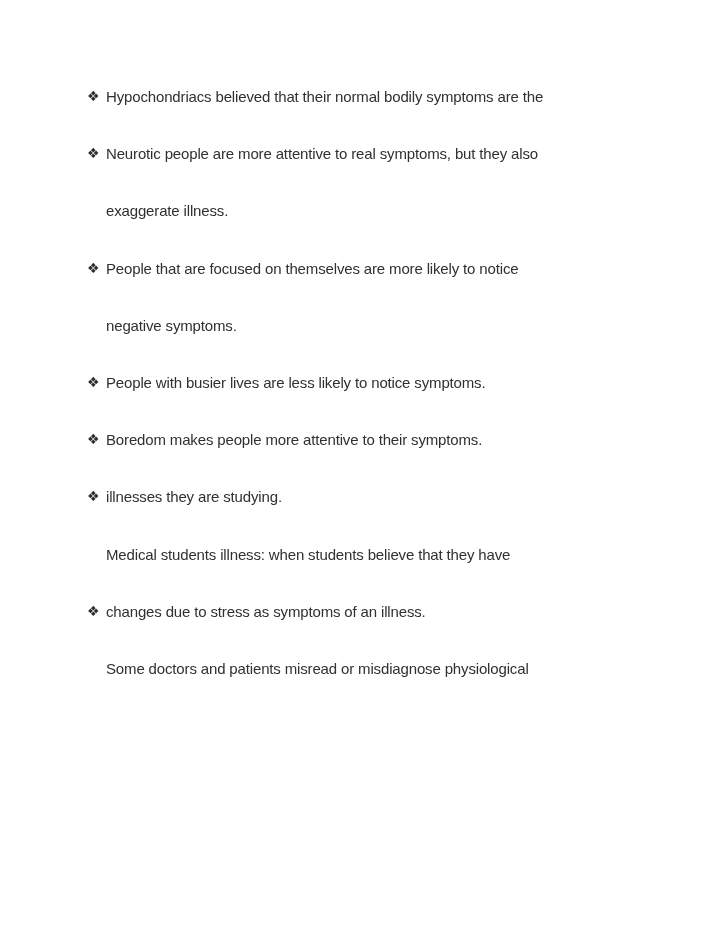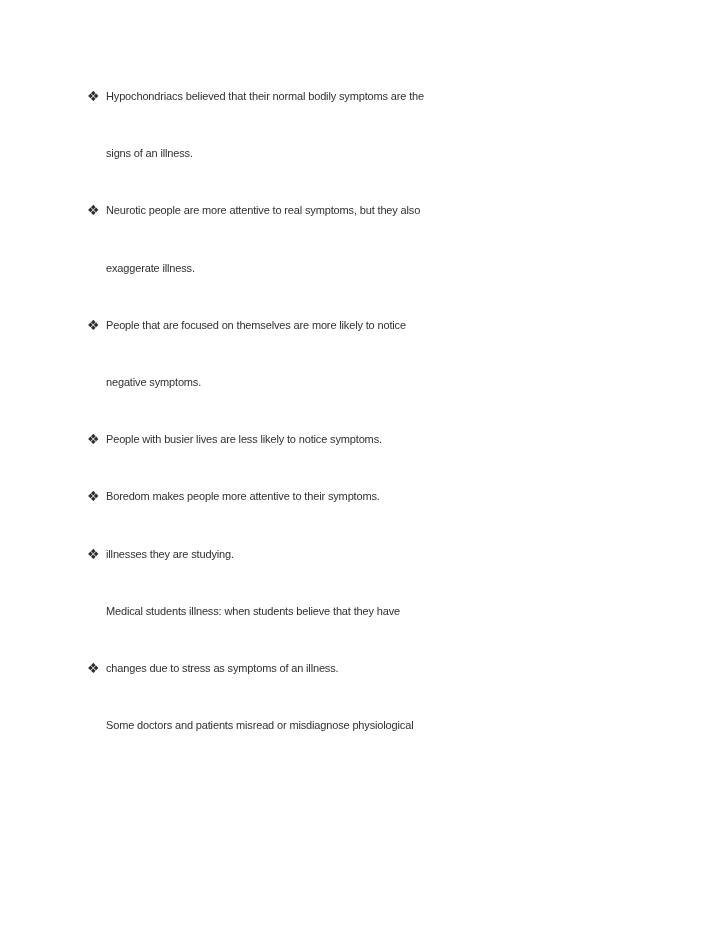--- a/index.html
+++ b/index.html
@@ -27,34 +27,33 @@
     top: 0;
     height: 57.2px;
     line-height: 57.2px;
     font-size: 14px;
     font-family: "DejaVu Sans", sans-serif;
     color: #2e2e2e;
   }
   .line {
     height: 57.2px;
     line-height: 57.2px;
-    font-size: 11px;
+    font-size: 15px;
     letter-spacing: -0.15px;
     white-space: nowrap;
   }
 </style>
 </head>
 <body>
 
 <div class="page">
 
   <div class="item">
     <span class="marker">❖</span>
     <div class="line">Hypochondriacs believed that their normal bodily symptoms are the</div>
-    <div class="line">signs of an illness.</div>
   </div>
 
   <div class="item">
     <span class="marker">❖</span>
     <div class="line">Neurotic people are more attentive to real symptoms, but they also</div>
     <div class="line">exaggerate illness.</div>
   </div>
 
   <div class="item">
     <span class="marker">❖</span>

